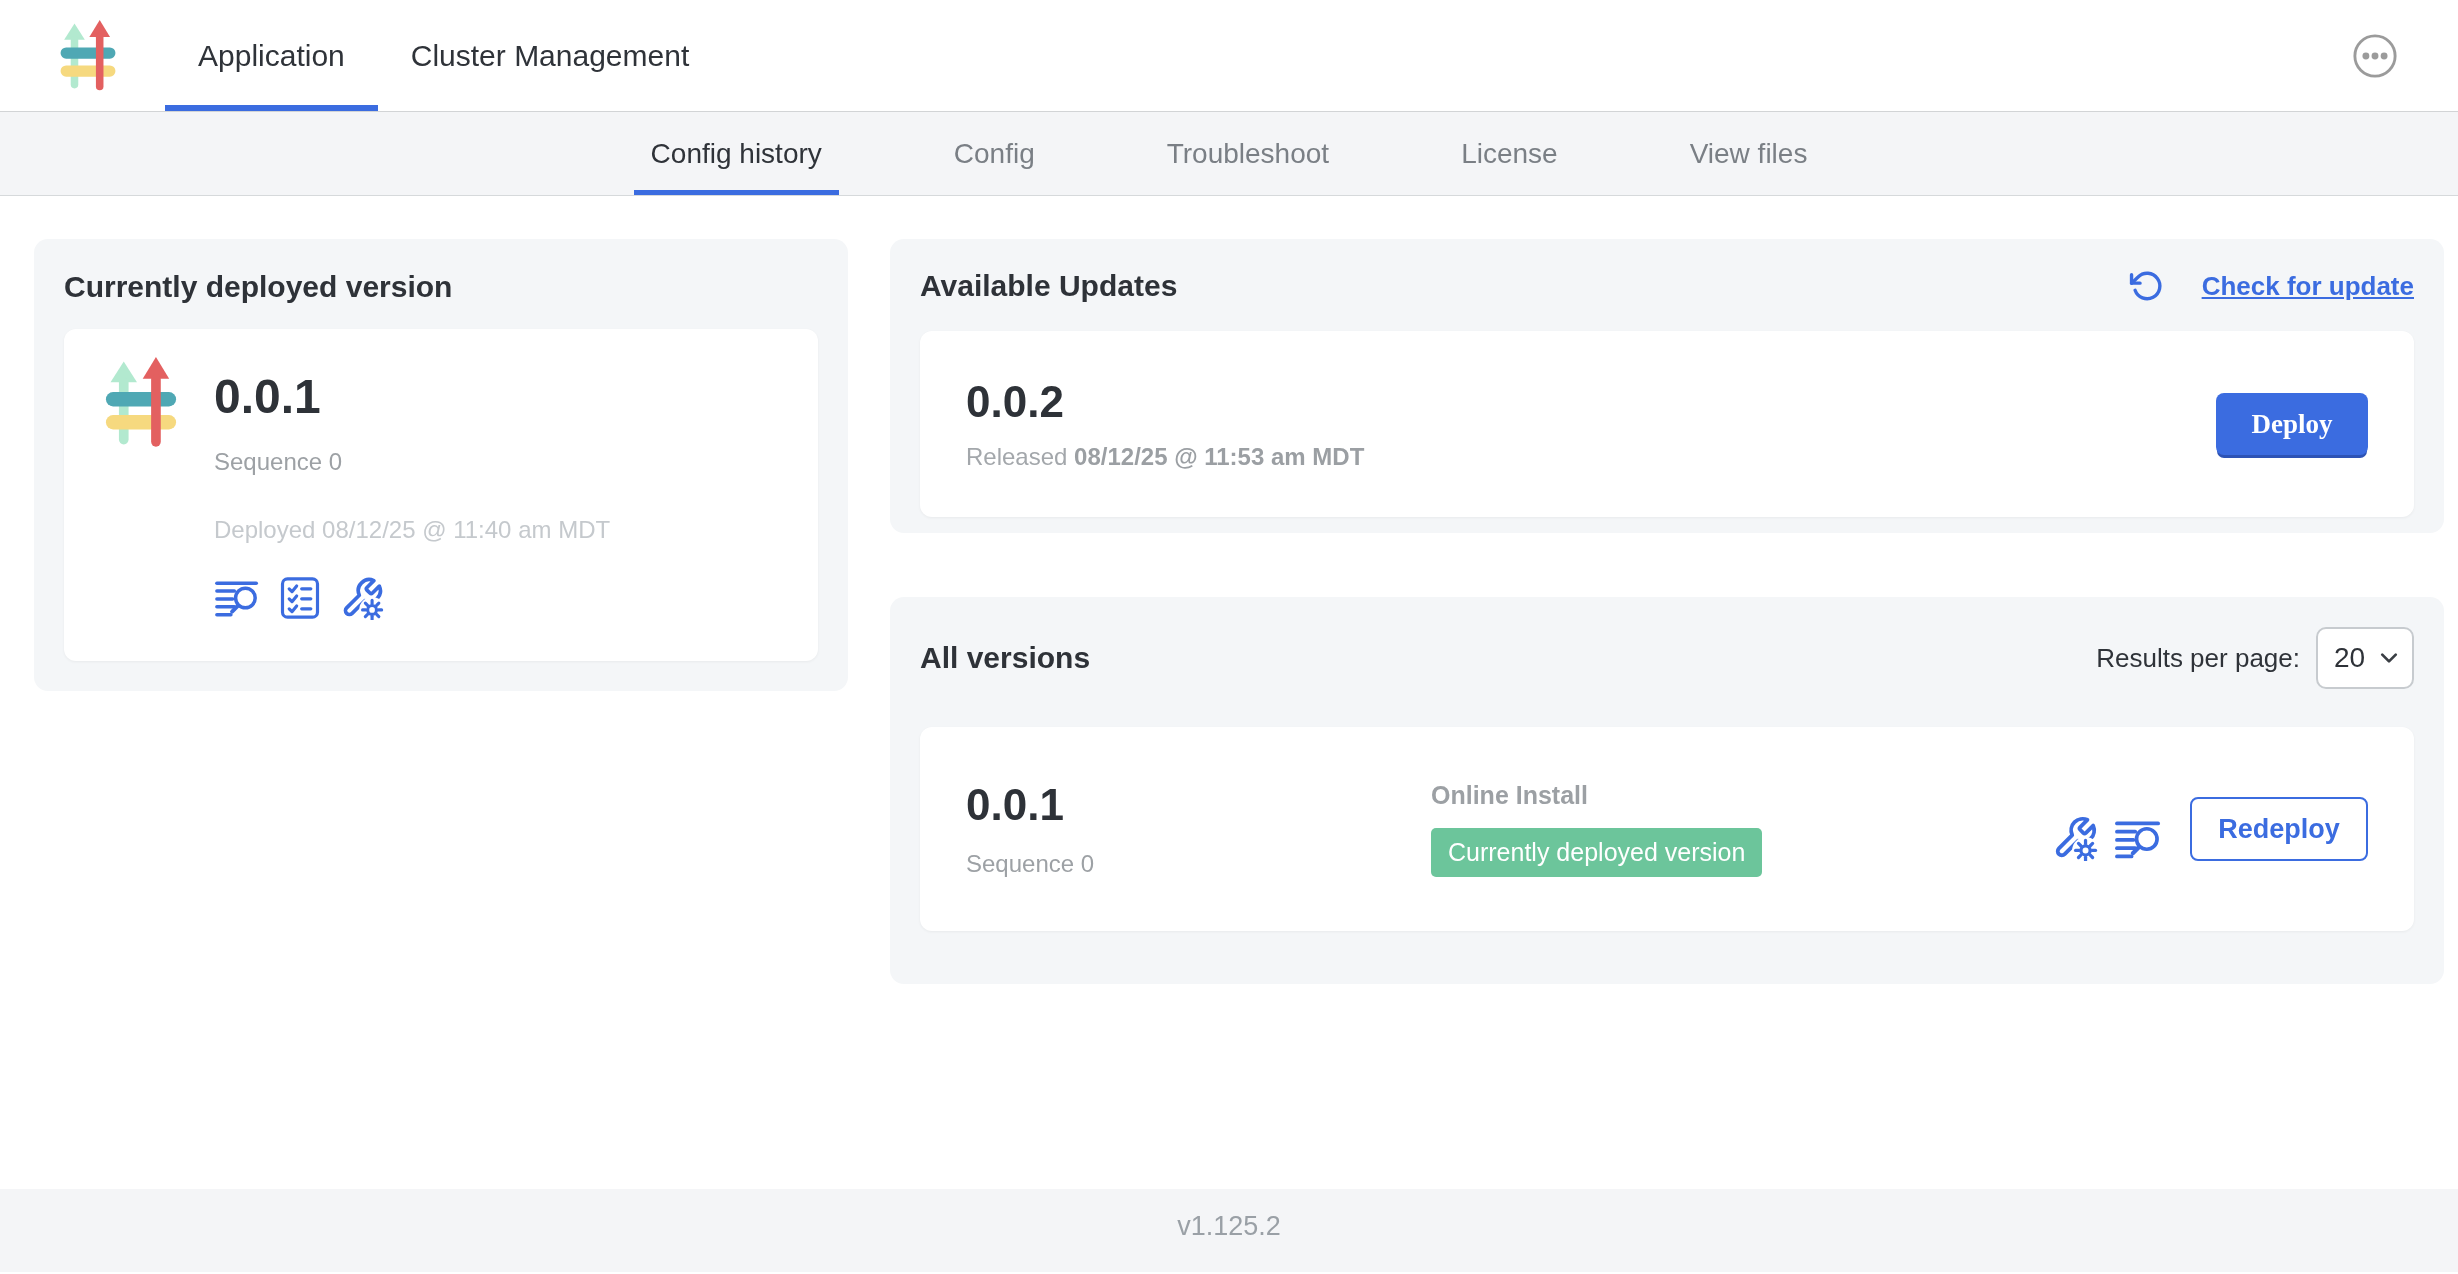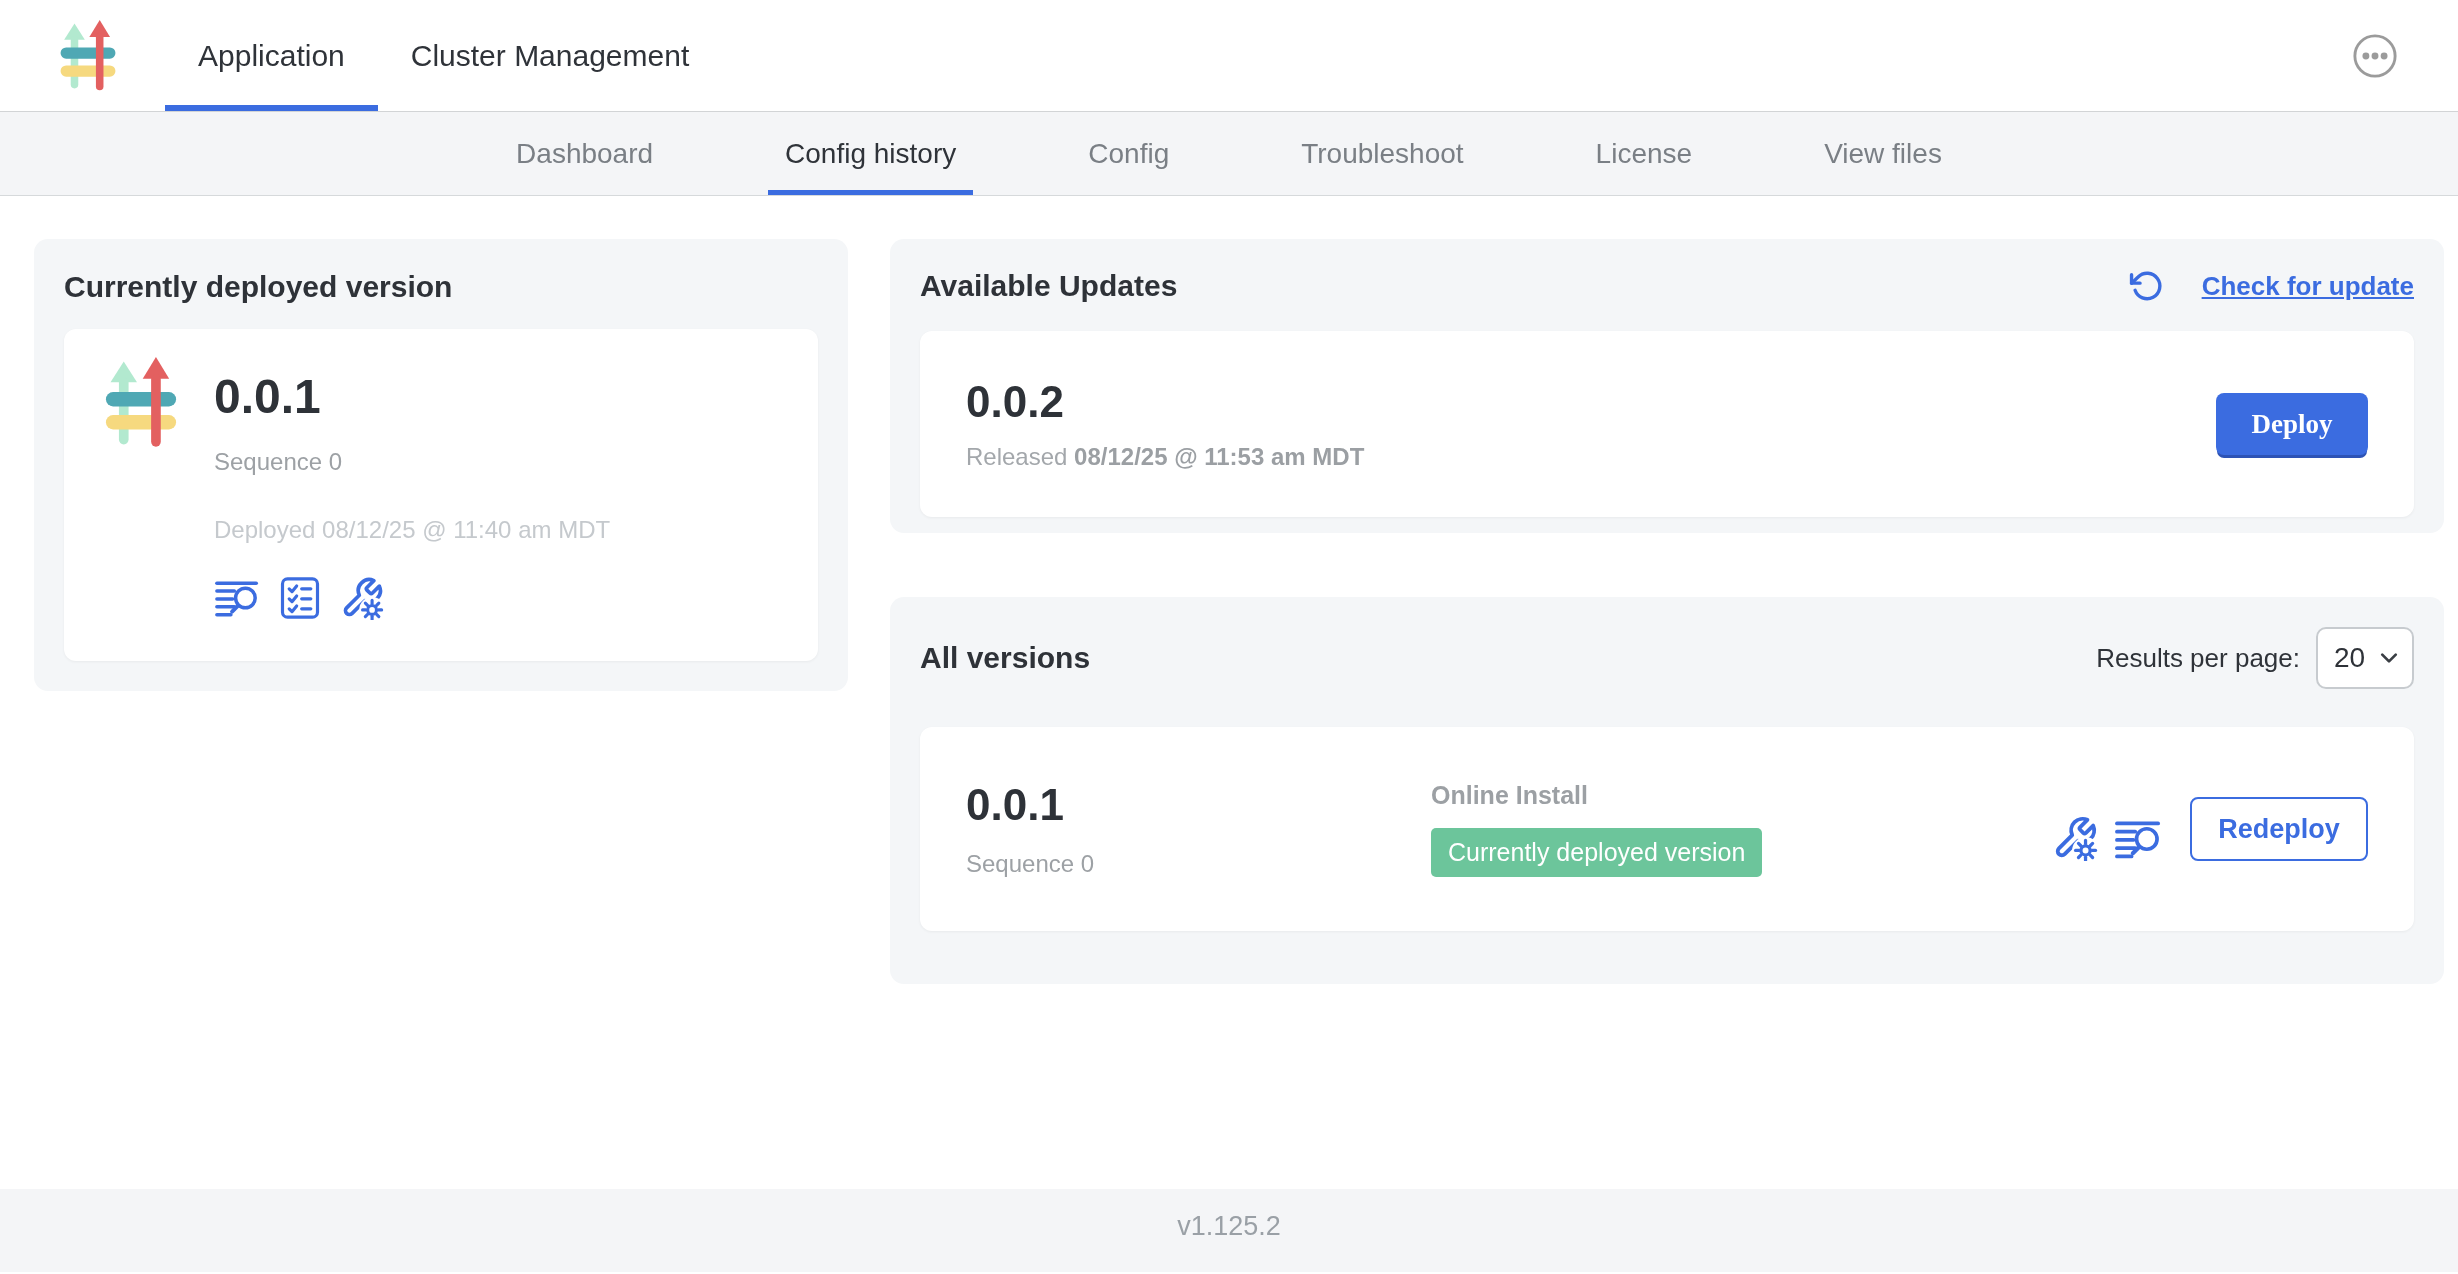--- a/index.html
+++ b/index.html
@@ -159,21 +159,20 @@
     <div class="top-tab">Cluster Management</div>
   </div>
   <div class="header-right">
     <svg class="menu-circle">
         <use href="#sym-menu"></use>
       </svg>
   </div>
 </div>
 
 <div class="subnav">
-  <div class="subnav-item">Dashboard</div>
   <div class="subnav-item active">Config history</div>
   <div class="subnav-item">Config</div>
   <div class="subnav-item">Troubleshoot</div>
   <div class="subnav-item">License</div>
   <div class="subnav-item">View files</div>
 </div>
 
 <div class="main">
 
   <div class="gray-card deployed-card">

